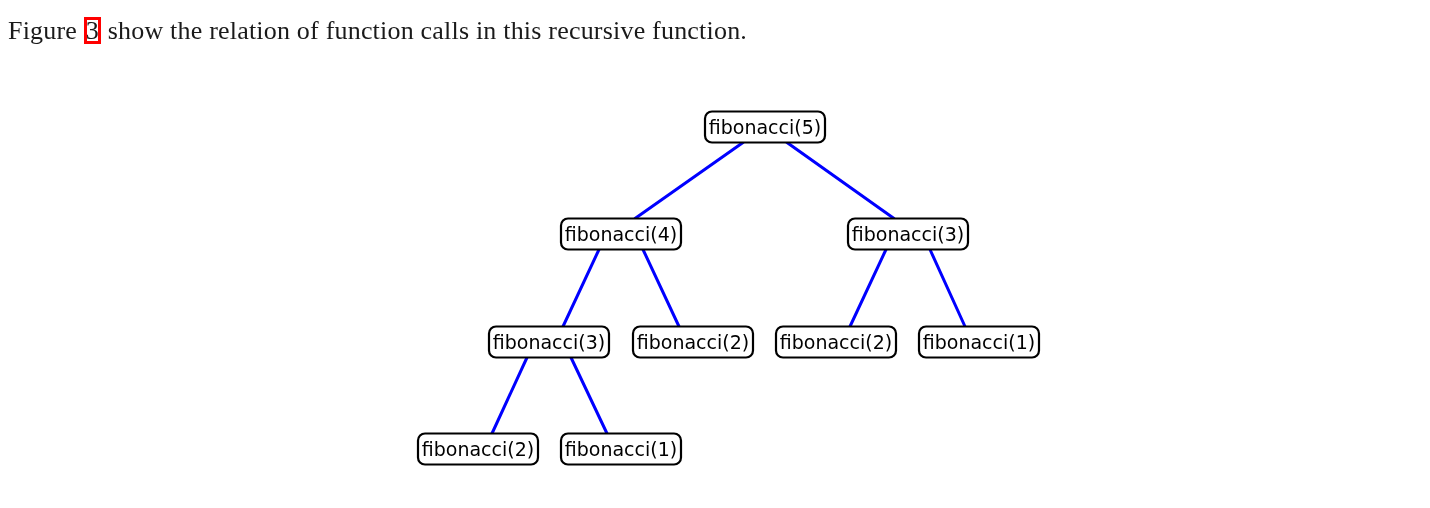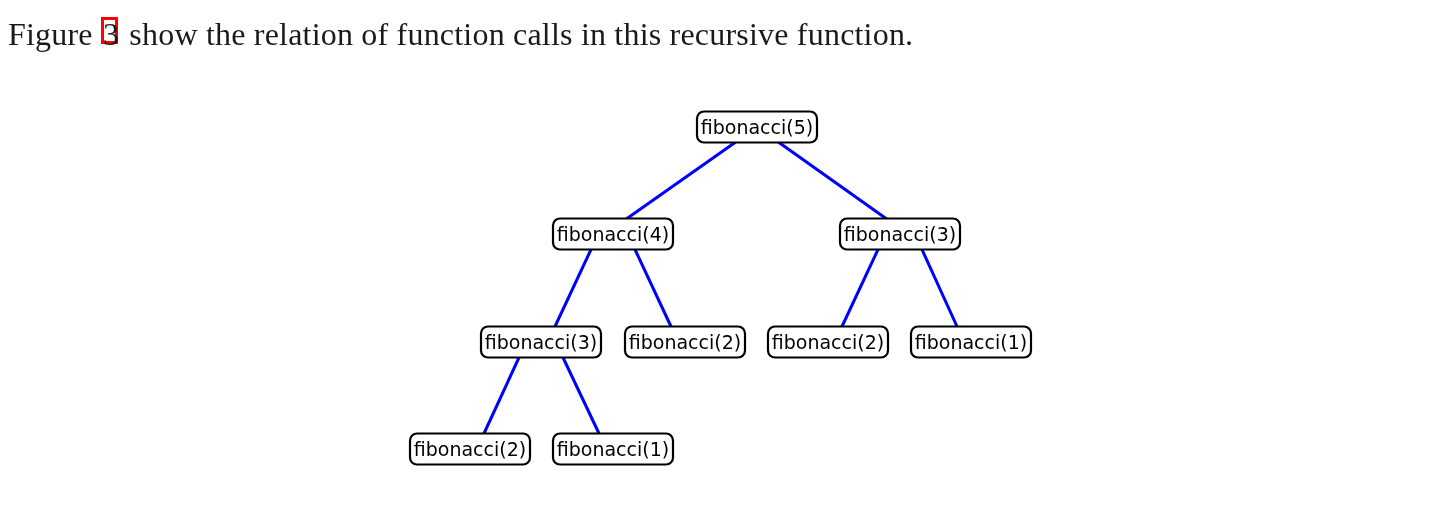--- a/index.html
+++ b/index.html
@@ -15,21 +15,21 @@
     overflow: hidden;
     font-family: "Liberation Serif", serif;
   }
 
   
   #caption {
     position: absolute;
     left: 8px;
     top: 16px;
     font-family: "Liberation Serif", serif;
-    font-size: 32px;
+    font-size: 26px;
     color: #1a1a1a;
     white-space: nowrap;
     letter-spacing: 0.2px;
   }
   #caption .seg {
     display: inline;
   }
   #caption .hl {
     position: relative;
     display: inline-block;
@@ -48,21 +48,21 @@
     pointer-events: none;
   }
   #caption .hl .hl-char {
     position: relative;
     z-index: 2;
   }
 
   
   #tree-wrap {
     position: absolute;
-    left: 8px;
+    left: 16px;
     top: 0;
     width: 1203px;
     height: 508px;
   }
   #tree-svg {
     position: absolute;
     left: 0;
     top: 0;
   }
   .edge {

